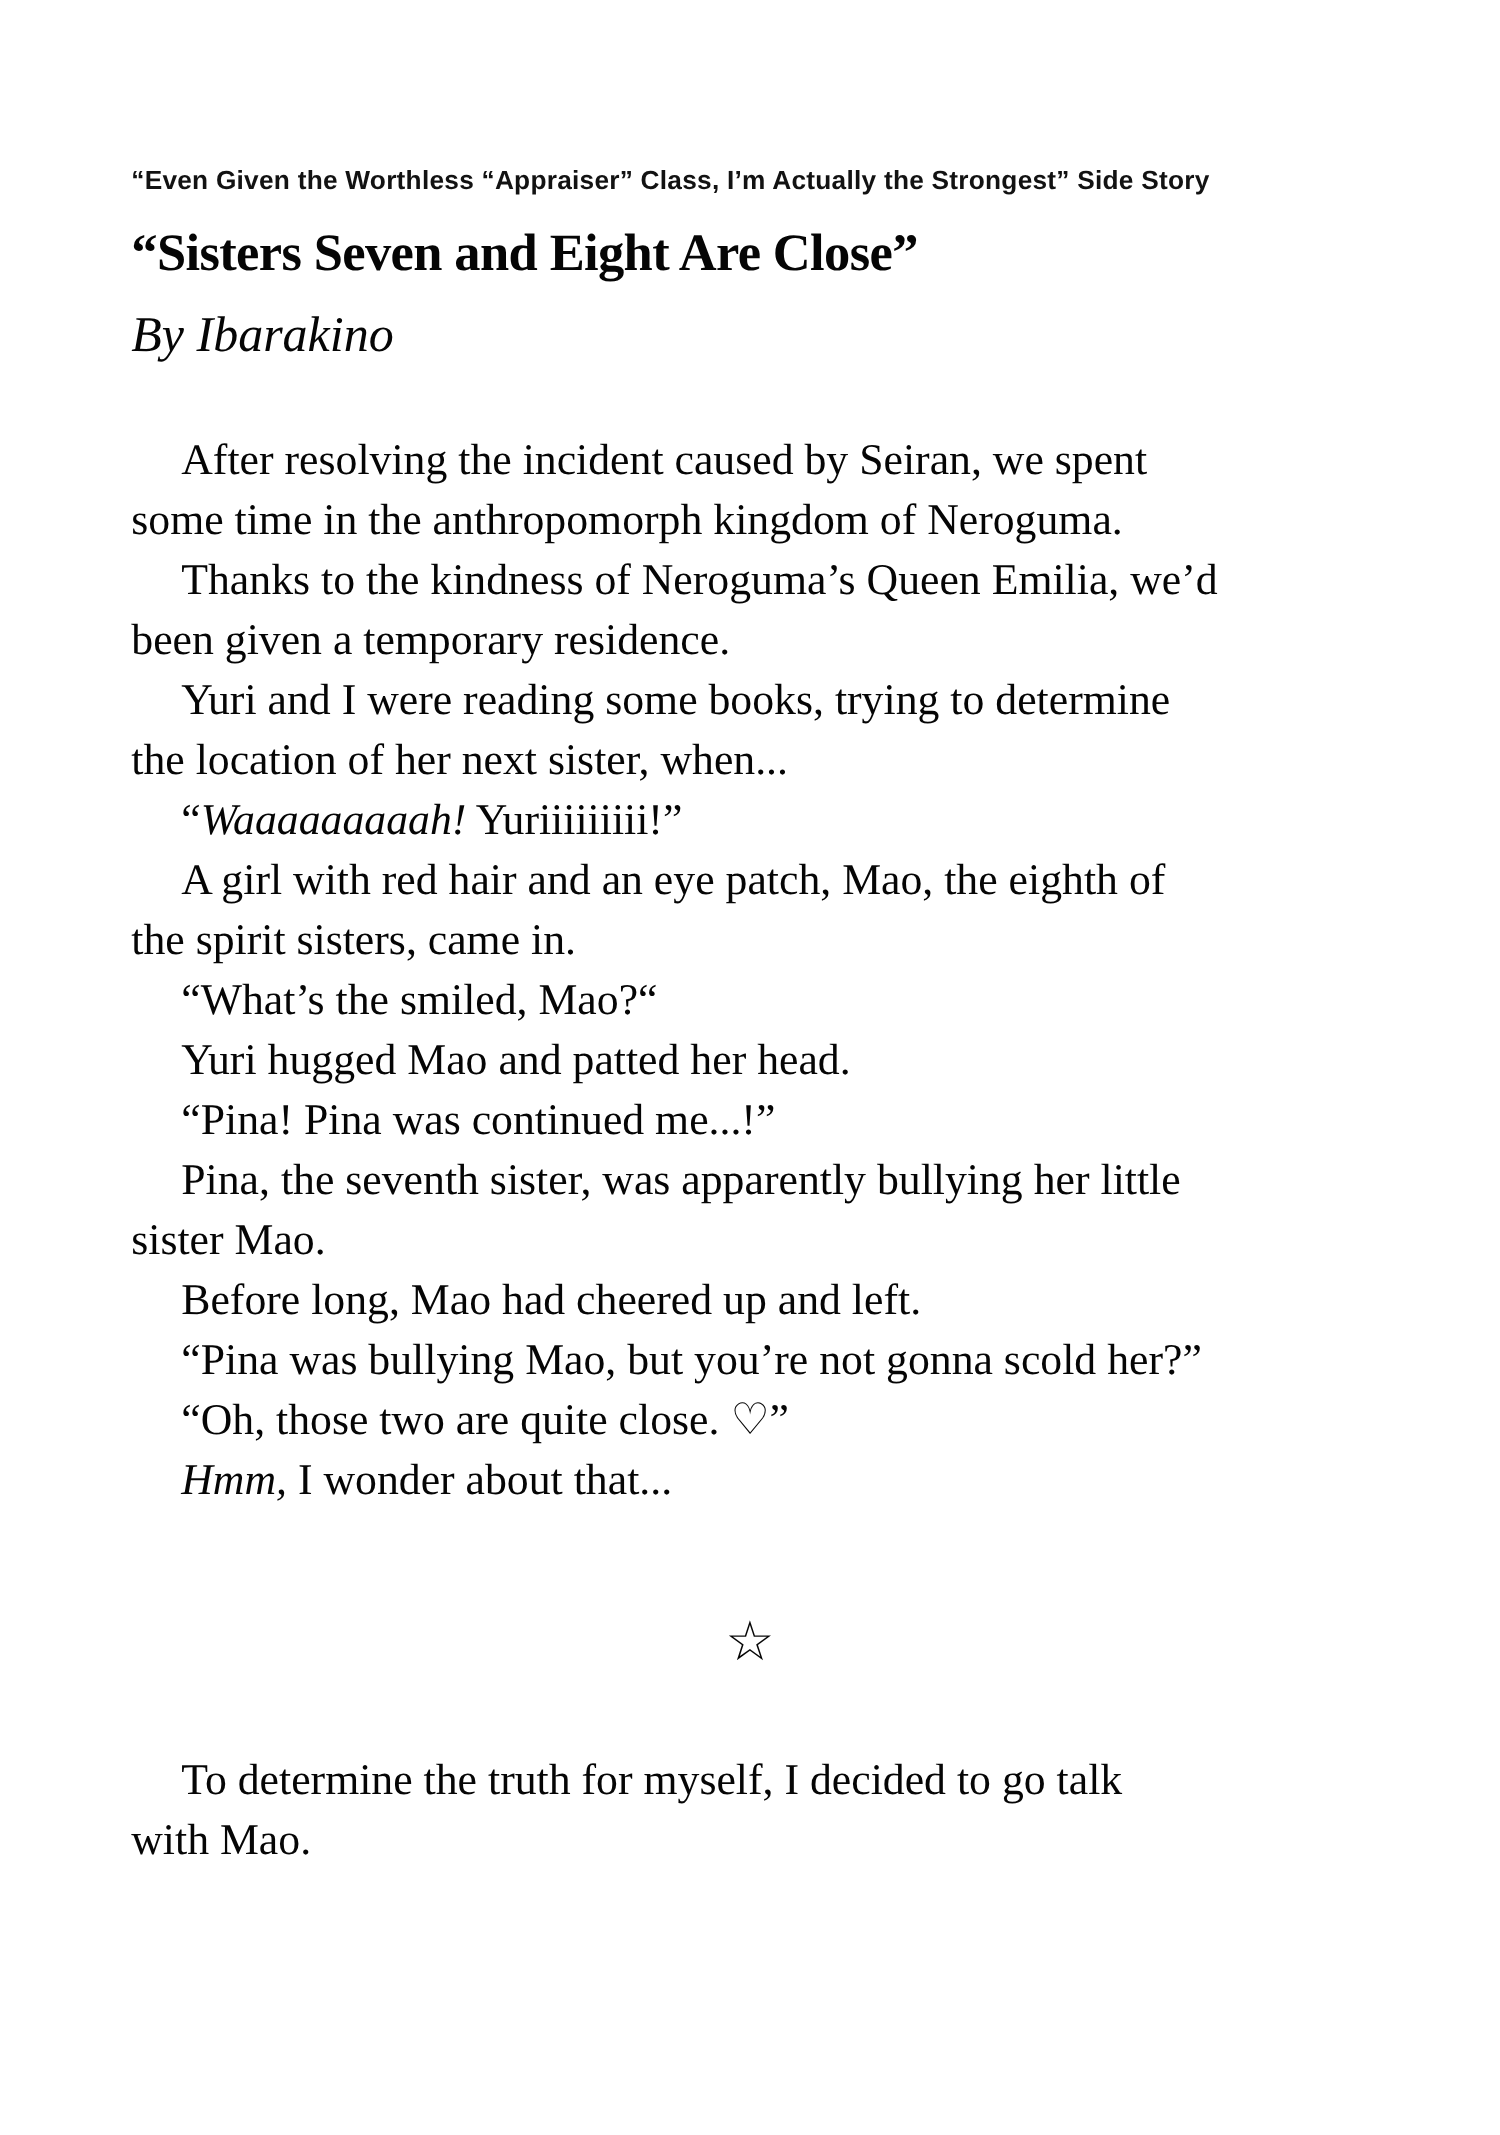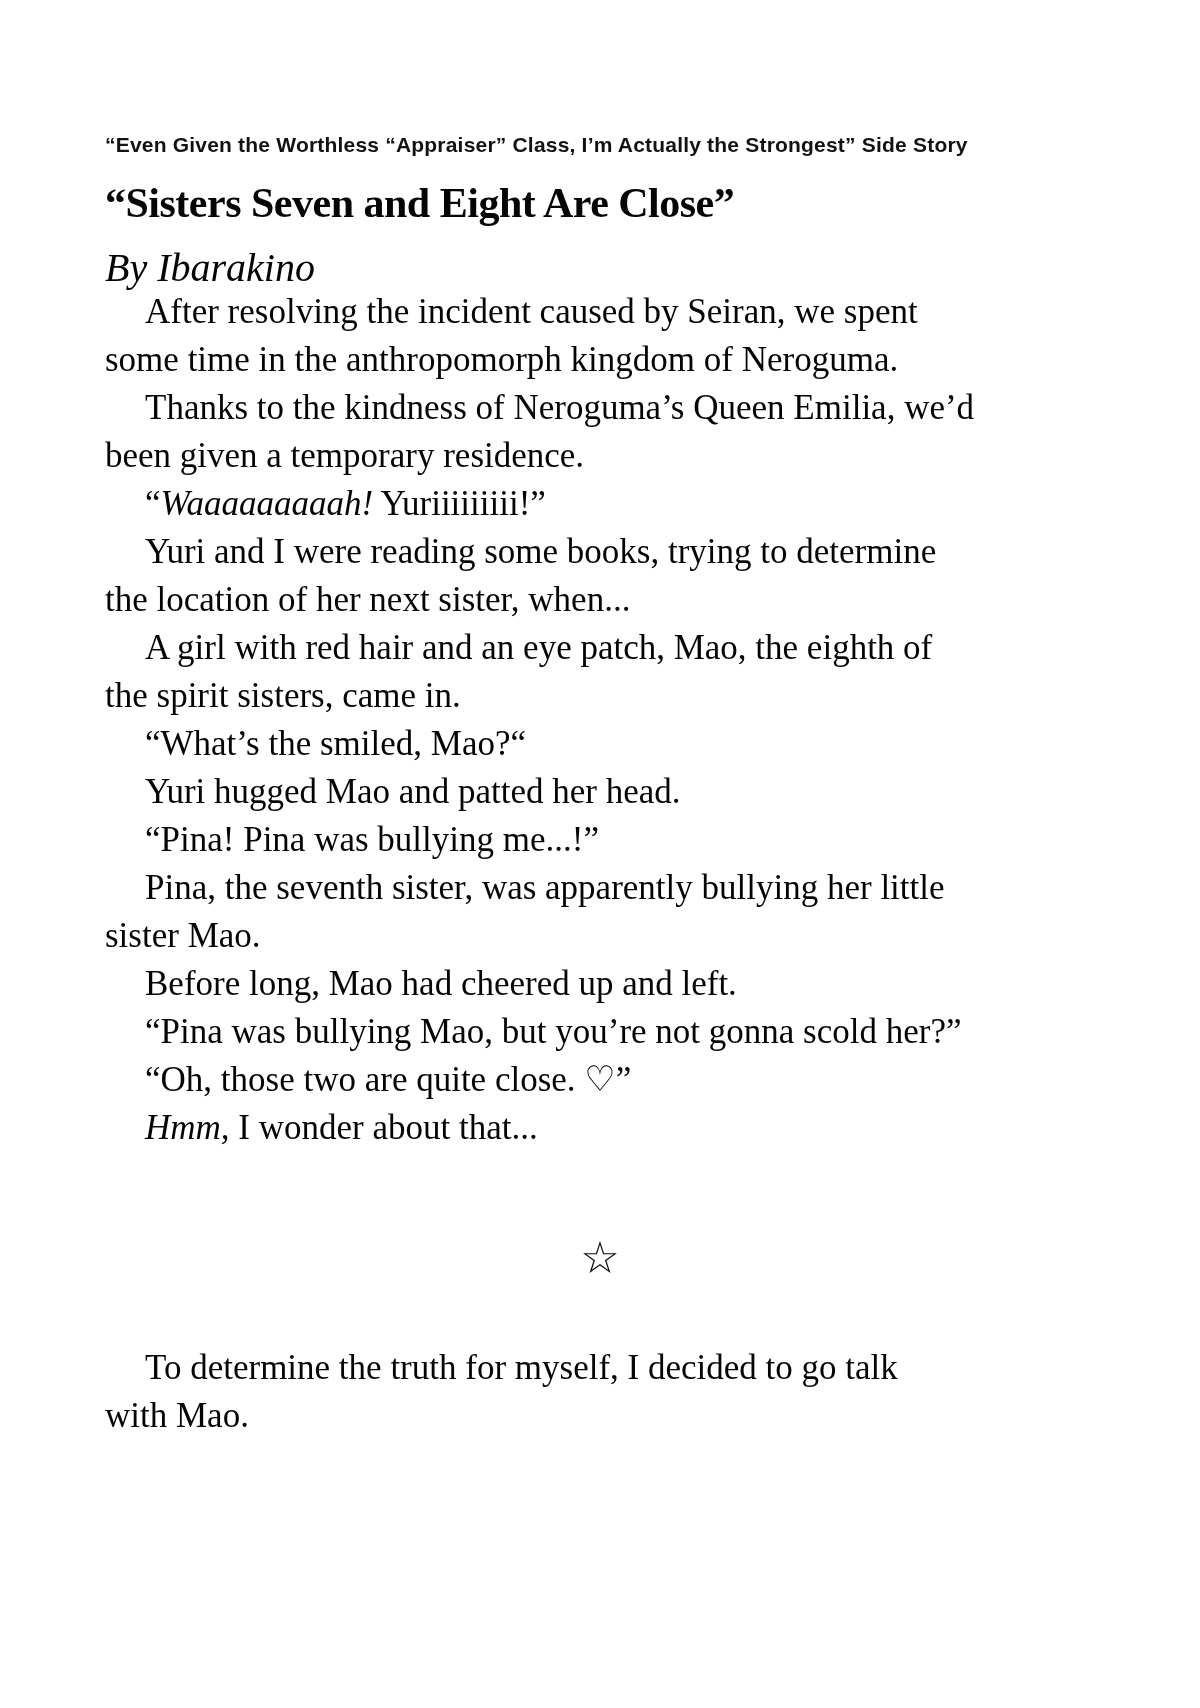--- a/index.html
+++ b/index.html
@@ -40,20 +40,21 @@
   }
   .byline {
     margin-top: 14px;
     font-family: "Liberation Serif", serif;
     font-style: italic;
     font-size: 40px;
     line-height: 40px;
     color: #050505;
   }
   .story {
+    margin-top: 56px;
     width: 990px;
   }
   p.story-p {
     margin: 0;
     font-family: "Liberation Serif", "DejaVu Sans", serif;
     font-size: 35px;
     line-height: 48px;
     text-indent: 40px;
     white-space: pre-line;
     color: #050505;
@@ -78,28 +79,28 @@
 
   <h1 class="title">“Sisters Seven and Eight Are Close”</h1>
 
   <div class="byline">By Ibarakino</div>
 
   <div class="story" id="story">
       <p class="story-p"><span class="">After resolving the incident caused by Seiran, we spent
 some time in the anthropomorph kingdom of Neroguma.</span></p>
       <p class="story-p"><span class="">Thanks to the kindness of Neroguma’s Queen Emilia, we’d
 been given a temporary residence.</span></p>
-      <p class="story-p"><span class="">“</span><span class="italic">Waaaaaaaaah!</span><span class=""> Yuriiiiiiiii!”</span></p>
       <p class="story-p"><span class="">Yuri and I were reading some books, trying to determine
 the location of her next sister, when...</span></p>
+      <p class="story-p"><span class="">“</span><span class="italic">Waaaaaaaaah!</span><span class=""> Yuriiiiiiiii!”</span></p>
       <p class="story-p"><span class="">A girl with red hair and an eye patch, Mao, the eighth of
 the spirit sisters, came in.</span></p>
       <p class="story-p"><span class="">“What’s the smiled, Mao?“</span></p>
       <p class="story-p"><span class="">Yuri hugged Mao and patted her head.</span></p>
-      <p class="story-p"><span class="">“Pina! Pina was bullying me...!”</span></p>
+      <p class="story-p"><span class="">“Pina! Pina was continued me...!”</span></p>
       <p class="story-p"><span class="">Pina, the seventh sister, was apparently bullying her little
 sister Mao.</span></p>
       <p class="story-p"><span class="">Before long, Mao had cheered up and left.</span></p>
       <p class="story-p"><span class="">“Pina was bullying Mao, but you’re not gonna scold her?”</span></p>
       <p class="story-p"><span class="">“Oh, those two are quite close. ♡”</span></p>
       <p class="story-p"><span class="italic">Hmm,</span><span class=""> I wonder about that...</span></p>
       <div class="divider"><span>☆</span></div>
       <p class="story-p"><span class="">To determine the truth for myself, I decided to go talk
 with Mao.</span></p>
     </div>

